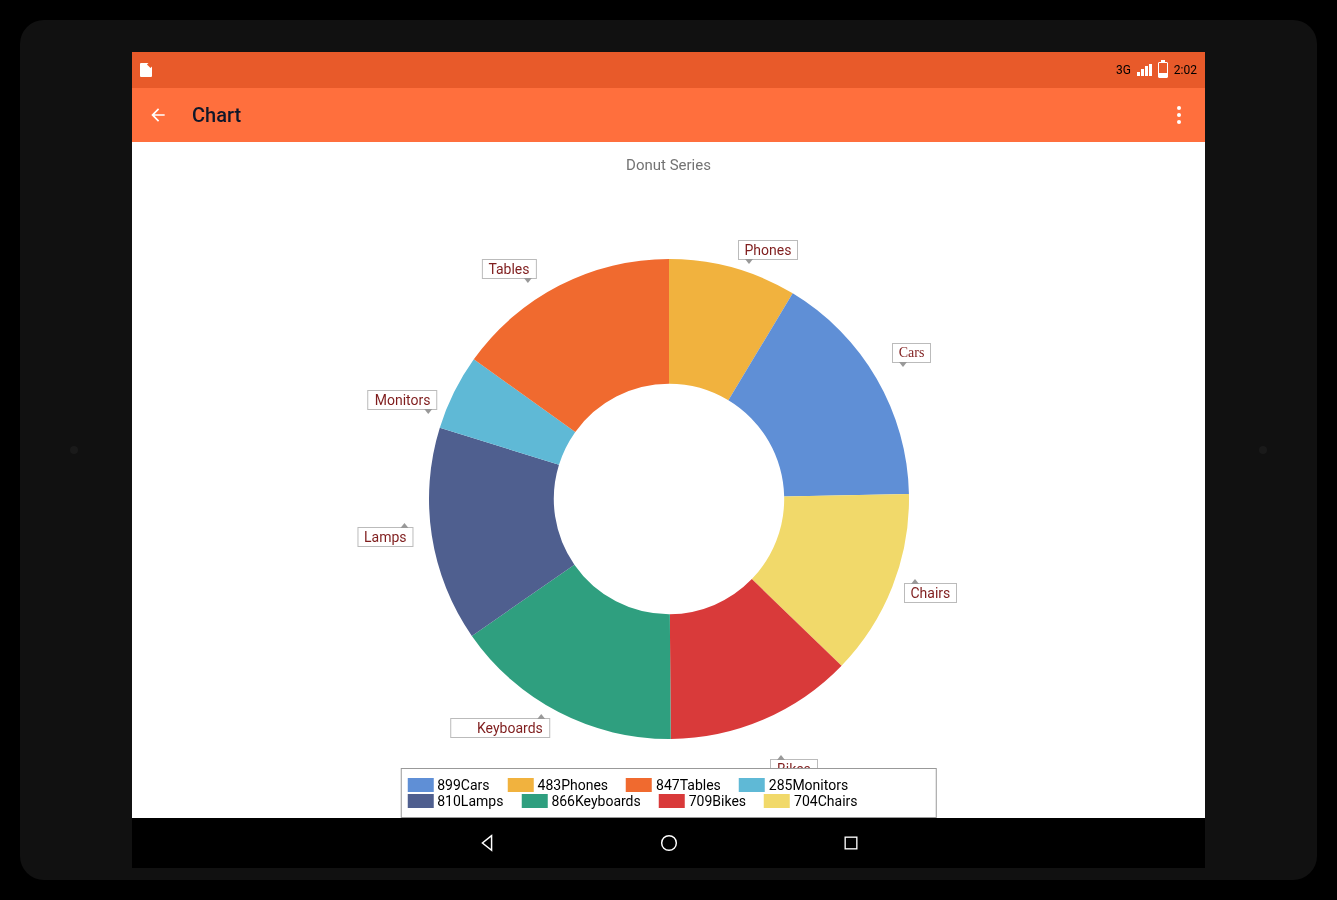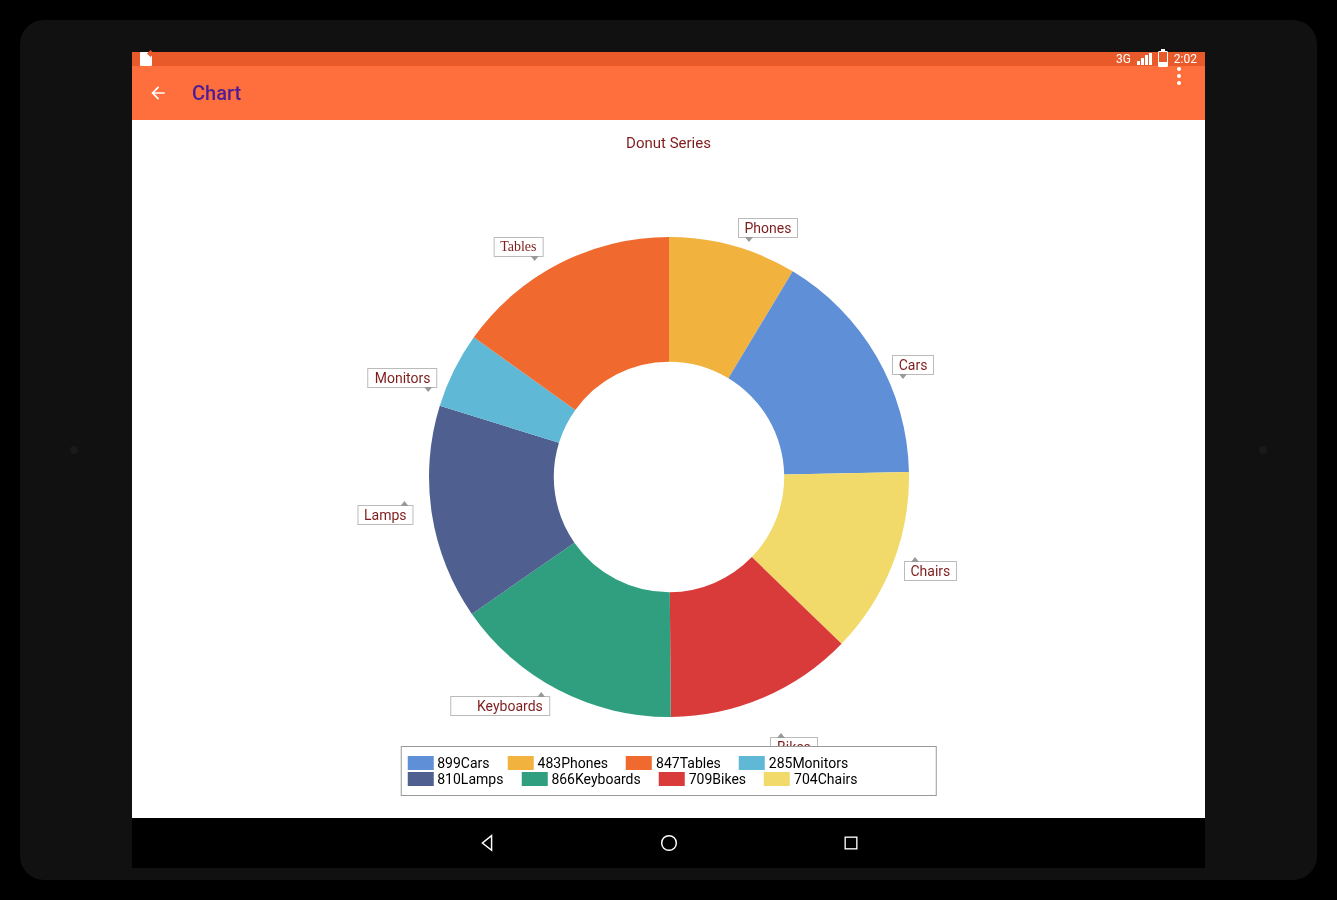--- a/index.html
+++ b/index.html
@@ -1,41 +1,41 @@
 <!DOCTYPE html>
 <html><head>
 <meta charset="utf-8">
 <style>
   html,body{margin:0;padding:0;background:#fff;font-family:Roboto,Arial,sans-serif;}
   .frame{width:1337px;height:900px;background:#000;position:relative;overflow:hidden;}
   .bezel{position:absolute;left:20px;top:20px;right:20px;bottom:20px;background:#111;border-radius:24px;}
   .screen{position:absolute;left:132px;top:52px;width:1073px;height:766px;background:#fff;}
   
-  .statusbar{height:14px;background:#e85a2a;display:flex;align-items:center;justify-content:space-between;color:#ffffff;font-size:12px;padding:0 8px;}
+  .statusbar{height:36px;background:#e85a2a;display:flex;align-items:center;justify-content:space-between;color:#000000;font-size:12px;padding:0 8px;}
   .statusbar .left,.statusbar .right{display:flex;align-items:center;gap:6px;}
   .sd-icon{width:12px;height:14px;background:#fff;border-radius:1px;position:relative;}
   .sd-icon::after{content:"";position:absolute;right:-1px;top:-1px;width:5px;height:5px;background:#e85a2a;transform:rotate(45deg);}
   .sig{display:flex;align-items:flex-end;gap:1px;height:12px;}
   .sig span{width:3px;background:#fff;}
   .sig span:nth-child(1){height:4px;}
   .sig span:nth-child(2){height:7px;}
   .sig span:nth-child(3){height:10px;}
   .sig span:nth-child(4){height:12px;}
   .batt{width:8px;height:14px;border:1px solid #fff;border-radius:1px;position:relative;}
   .batt::before{content:"";position:absolute;left:2px;top:-3px;width:4px;height:2px;background:#fff;}
   .batt::after{content:"";position:absolute;left:0;bottom:0;right:0;height:30%;background:#fff;}
-  .appbar{height:54px;background:#ff6f3d;display:flex;color:#4c1d95;padding:0 16px;justify-content:space-between;}
+  .appbar{height:54px;background:#ff6f3d;display:flex;align-items:center;color:#0f172a;padding:0 16px;justify-content:space-between;}
   .appbar-left{display:flex;align-items:center;gap:24px;}
   .back-arrow{width:20px;height:20px;display:flex;align-items:center;justify-content:center;}
   .appbar h1{font-size:20px;font-weight:500;margin:0;}
   .more-icon{display:flex;flex-direction:column;gap:3px;align-items:center;justify-content:center;width:20px;height:20px;}
   .more-icon span{width:4px;height:4px;border-radius:50%;background:#fff;}
   
   .chart-area{position:relative;width:100%;height:calc(100% - 80px);}
-  .chart-title{position:absolute;left:50%;transform:translateX(-50%);top:14px;color:#7f1d1d;font-size:15px;}
+  .chart-title{position:absolute;left:50%;transform:translateX(-50%);top:14px;color:#737373;font-size:15px;}
   .donut-wrap{position:absolute;left:50%;top:52%;transform:translate(-50%,-50%);}
   svg.donut{display:block;}
   .slice-label{position:absolute;font-size:14px;color:#7f1d1d;background:#fff;padding:1px 6px;border:1px solid #bbb;white-space:nowrap;}
   .slice-label .tick{position:absolute;width:0;height:0;border-left:4px solid transparent;border-right:4px solid transparent;border-top:5px solid #999;}
   
   .legend{position:absolute;left:50%;transform:translateX(-50%);bottom:10px;border:1px solid #999;padding:8px 6px;display:flex;flex-wrap:wrap;gap:0 18px;max-width:900px;font-size:14px;background:#fff;}
   .legend-item{display:flex;align-items:center;gap:4px;}
   .swatch{width:26px;height:14px;}
   
   .navbar{position:absolute;left:132px;bottom:32px;width:1073px;height:50px;background:#000;display:flex;align-items:center;justify-content:center;gap:160px;}
@@ -95,27 +95,27 @@
             <path d="M 250.00000000000003 10 A 240 240 0 0 1 373.72894965764226 44.35188545329032 L 309.38989583566826 151.28890501757934 A 115.19999999999999 115.19999999999999 0 0 0 250 134.8 Z" fill="#f1b23e"></path>
             <path d="M 373.72894965764226 44.35188545329032 A 240 240 0 0 1 489.946949890856 244.95408699291585 L 365.1745359476108 247.57796175659962 A 115.19999999999999 115.19999999999999 0 0 0 309.38989583566826 151.28890501757934 Z" fill="#5f8fd6"></path>
             <path d="M 489.946949890856 244.95408699291585 A 240 240 0 0 1 422.5594778194003 416.80295745188664 L 332.82854935331216 330.0654195769056 A 115.19999999999999 115.19999999999999 0 0 0 365.1745359476108 247.57796175659962 Z" fill="#f1d96a"></path>
             <path d="M 422.5594778194003 416.80295745188664 A 240 240 0 0 1 251.7493632489182 489.99362434911336 L 250.83969435948072 365.1969396875744 A 115.19999999999999 115.19999999999999 0 0 0 332.82854935331216 330.0654195769056 Z" fill="#d93a3a"></path>
             <path d="M 251.7493632489182 489.99362434911336 A 240 240 0 0 1 52.86686341467279 386.88873752077166 L 155.37609443904296 315.7065940099704 A 115.19999999999999 115.19999999999999 0 0 0 250.83969435948072 365.1969396875744 Z" fill="#2f9f7f"></path>
             <path d="M 52.86686341467279 386.88873752077166 A 240 240 0 0 1 20.817005481508062 178.75987771250743 L 139.99216263112388 215.80474130200355 A 115.19999999999999 115.19999999999999 0 0 0 155.37609443904296 315.7065940099704 Z" fill="#4f5f8f"></path>
             <path d="M 20.817005481508062 178.75987771250743 A 240 240 0 0 1 54.80499962710522 110.36149589233773 L 156.30639982101053 182.97351802832213 A 115.19999999999999 115.19999999999999 0 0 0 139.99216263112388 215.80474130200355 Z" fill="#5fb9d6"></path>
             <path d="M 54.80499962710522 110.36149589233773 A 240 240 0 0 1 249.99999999999994 10 L 249.99999999999997 134.8 A 115.19999999999999 115.19999999999999 0 0 0 156.30639982101053 182.97351802832213 Z" fill="#f06a2f"></path>
           </svg>
           <div class="slice-label" style="left: 319.02px; top: 1.40343px; transform: translate(0px, -50%);">Phones<span class="tick" style="left: 6px; bottom: -5px;"></span></div>
-          <div class="slice-label" style="left: 473.241px; top: 138px; transform: translate(0px, -50%);">Cars<span class="tick" style="left: 6px; bottom: -5px;"></span></div>
+          <div class="slice-label" style="left: 473.241px; top: 104px; transform: translate(0px, -50%); font-family: Liberation Serif, serif;">Cars<span class="tick" style="left: 6px; bottom: -5px;"></span></div>
           <div class="slice-label" style="left: 485px; top: 344.187px; transform: translate(0px, -50%);">Chairs<span class="tick" style="left: 6px; top: -5px; transform: rotate(180deg);"></span></div>
           <div class="slice-label" style="left: 351.615px; top: 487.146px; transform: translate(0px, -50%); margin-top: 33px;">Bikes<span class="tick" style="left: 6px; top: -5px; transform: rotate(180deg);"></span></div>
           <div class="slice-label" style="left: 131.256px; top: 479.05px; transform: translate(-100%, -50%); padding-left: 26px;">Keyboards<span class="tick" style="left: calc(100% - 12px); top: -5px; transform: rotate(180deg);"></span></div>
           <div class="slice-label" style="left: -4.99437px; top: 288px; transform: translate(-100%, -50%);">Lamps<span class="tick" style="left: calc(100% - 12px); top: -5px; transform: rotate(180deg);"></span></div>
           <div class="slice-label" style="left: 18.9531px; top: 151px; transform: translate(-100%, -50%);">Monitors<span class="tick" style="left: calc(100% - 12px); bottom: -5px;"></span></div>
-          <div class="slice-label" style="left: 125px; top: 20.552px; transform: translate(-100%, -50%); font-family: Liberation Serif, serif;">Tables<span class="tick" style="left: calc(100% - 12px); bottom: -5px;"></span></div>
+          <div class="slice-label" style="left: 118px; top: 20.552px; transform: translate(-100%, -50%);">Tables<span class="tick" style="left: calc(100% - 12px); bottom: -5px;"></span></div>
         </div>
       <div class="legend" id="legend">
           <div class="legend-item">
             <span class="swatch" style="background: rgb(95, 143, 214);"></span>
             <span>899Cars</span>
           </div>
           <div class="legend-item">
             <span class="swatch" style="background: rgb(241, 178, 62);"></span>
             <span>483Phones</span>
           </div>

